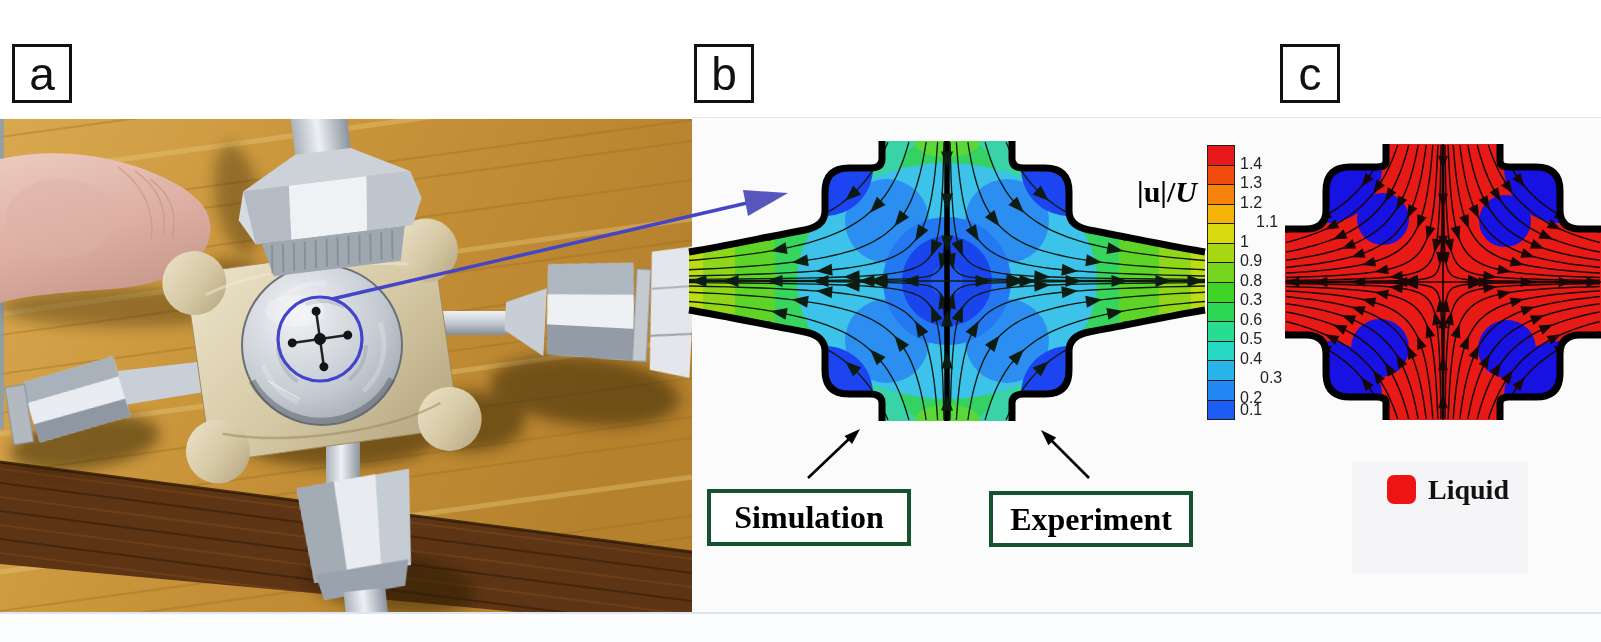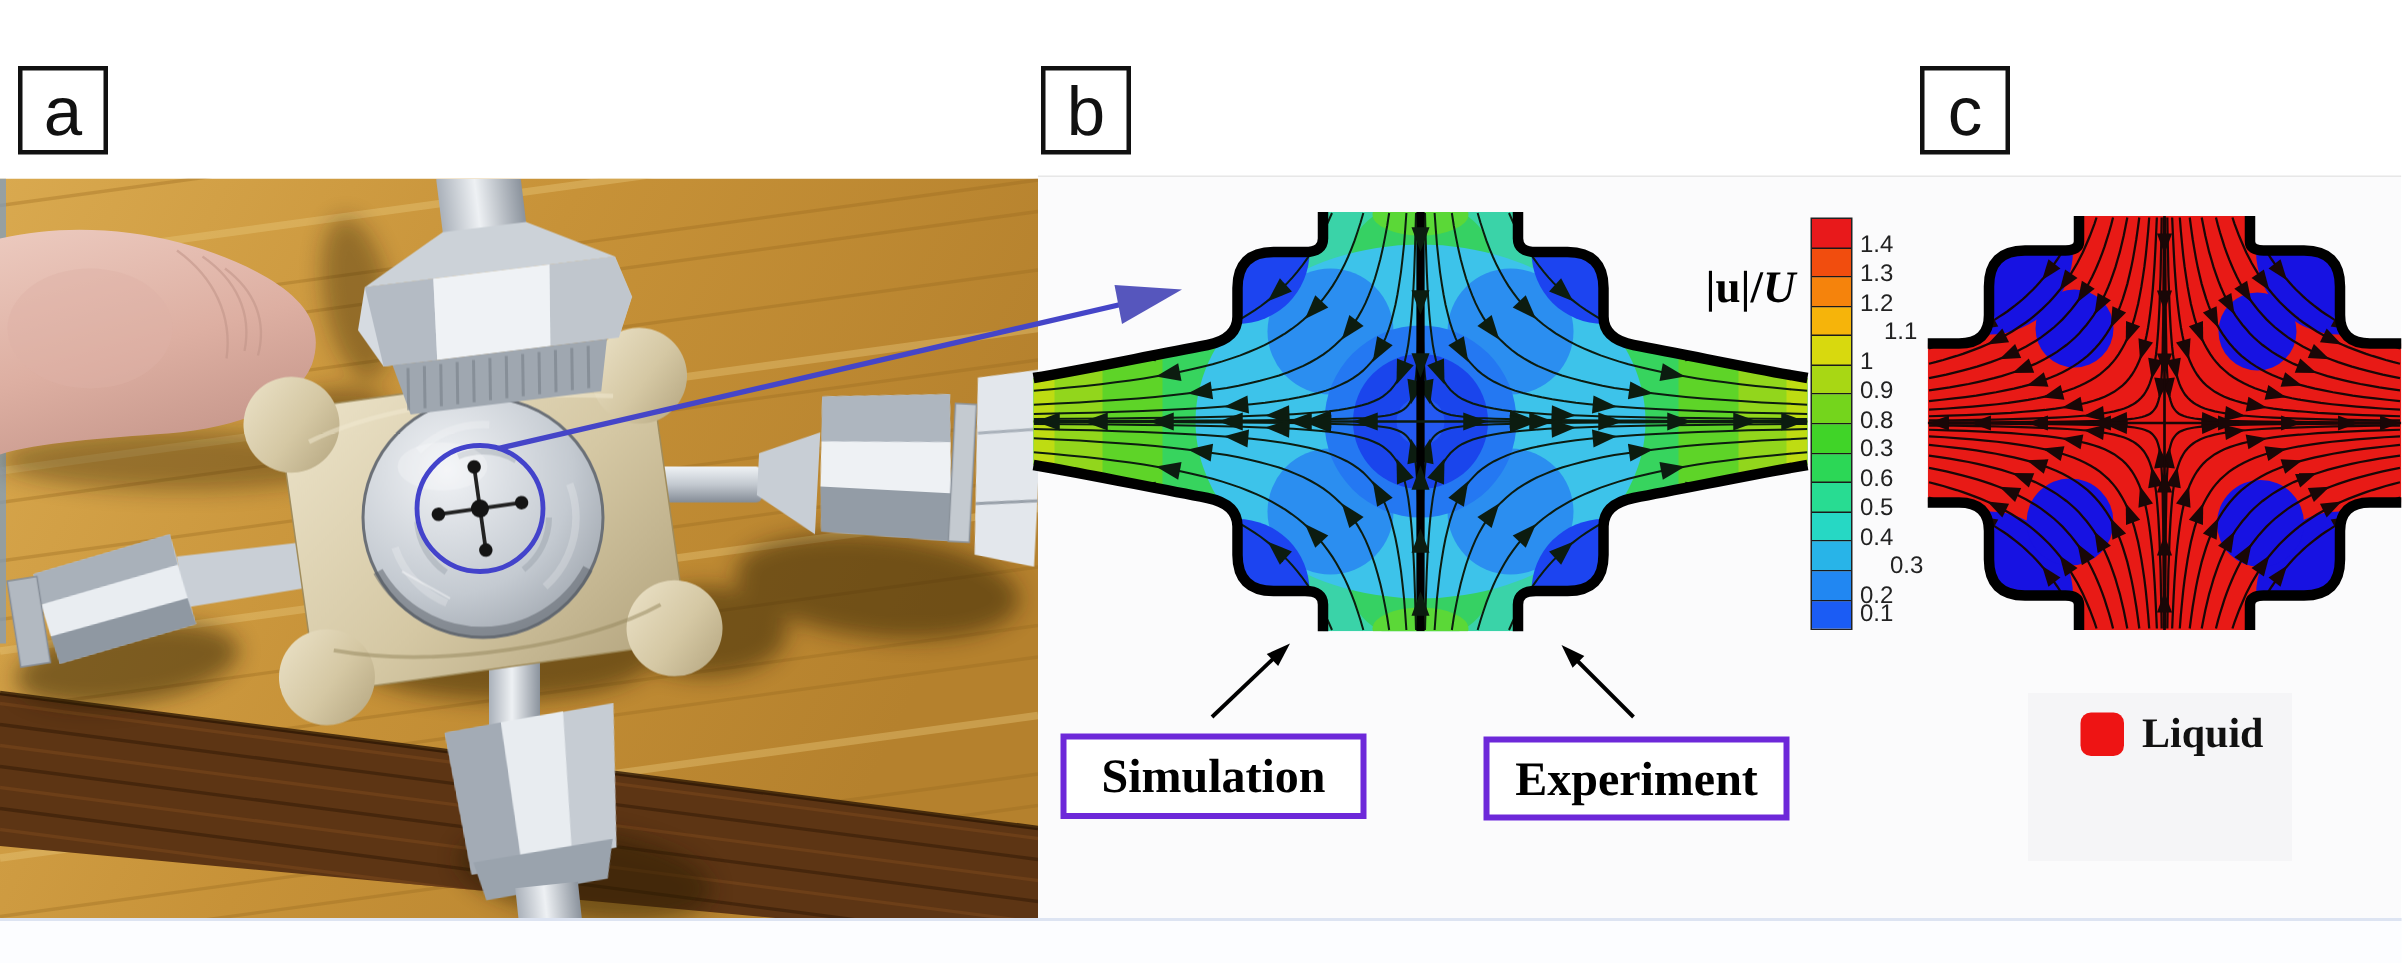--- a/index.html
+++ b/index.html
@@ -4,21 +4,21 @@
 <style>
   html,body{margin:0;padding:0;background:#fff;}
   .stage{position:relative;width:1601px;height:642px;background:#ffffff;overflow:hidden;
          font-family:"Liberation Sans", sans-serif;}
   .abs{position:absolute;}
   .panel-tag{position:absolute;width:54px;height:53px;background:#fff;border:3px solid #111;
     display:flex;align-items:center;justify-content:center;font-size:46px;color:#111;
     font-family:"Liberation Sans",sans-serif;line-height:1;}
   .right-bg{left:692px;top:117px;width:909px;height:496px;background:#fbfbfc;border-top:1px solid #e7e7e7;}
   .bottom-strip{left:0;top:612px;width:1601px;height:30px;background:#fcfdff;border-top:2px solid #dde4f2;}
-  .callout-box{position:absolute;background:#fff;border:4px solid #6d28d9;display:flex;align-items:center;
+  .callout-box{position:absolute;background:#fff;border:4px solid #14532d;display:flex;align-items:center;
     justify-content:center;font-family:"Liberation Serif",serif;font-weight:bold;font-size:32px;color:#000;}
   .cbar{left:1207px;top:145px;width:26px;height:273px;border:1px solid #222;display:flex;flex-direction:column;}
   .cbar .seg{flex:1;border-bottom:1px solid #1a1a1a;}
   .cbar .seg:last-child{border-bottom:none;}
   .cbar-labels{left:1240px;top:145px;width:50px;height:285px;}
   .cbar-labels .tick{position:absolute;left:0;font-size:16px;color:#222;font-family:"Liberation Sans",sans-serif;}
   .cbar-title{left:1085px;top:150px;width:112px;height:36px;text-align:right;font-family:"Liberation Serif",serif;
     font-weight:bold;font-size:30px;color:#000;margin-top:25px;}
   .cbar-title i{font-style:italic;}
   .legend-bg{left:1352px;top:462px;width:176px;height:112px;background:#f5f5f7;}

